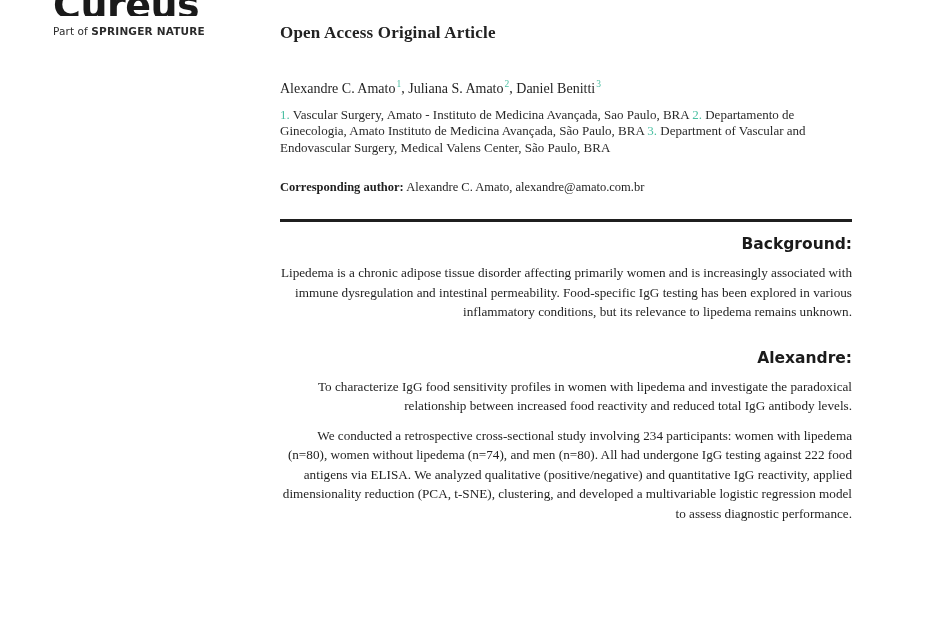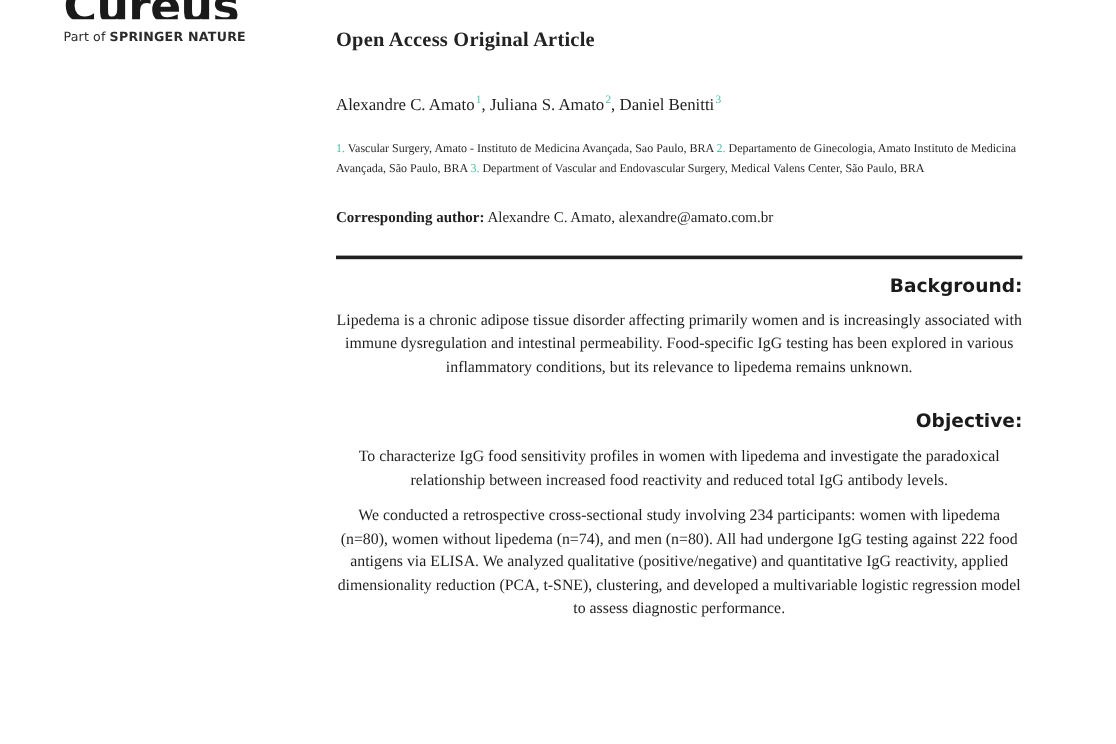--- a/index.html
+++ b/index.html
@@ -81,24 +81,24 @@
     line-height: 18px;
   }
   .authors sup {
     color: #4bbfa2;
     font-size: 9.5px;
     vertical-align: super;
     padding-left: 1px;
   }
   .affil {
     font-family: "Liberation Serif", serif;
-    font-size: 10px;
+    font-size: 13px;
     line-height: 16.5px;
     color: #2a2a2a;
-    margin-top: 19px;
+    margin-top: 9px;
     width: 575px;
   }
   .affil .num {
     color: #4bbfa2;
   }
   .corresp {
     font-family: "Liberation Serif", serif;
     font-size: 12.5px;
     color: #1f1f1f;
     margin-top: 24px;
@@ -130,21 +130,21 @@
   .sec-head.spaced {
     margin-top: 27px;
   }
   .para {
     font-family: "Liberation Serif", serif;
     font-size: 13.2px;
     line-height: 19.5px;
     color: #1f1f1f;
     margin-top: 10px;
     width: 572px;
-    text-align: center;
+    text-align: right;
   }
   .clip {
     position: absolute;
     left: 0;
     top: 0;
     width: 930px;
     height: 620px;
     overflow: hidden;
   }
 </style>
@@ -179,20 +179,20 @@
       <div class="corresp">
         <b>Corresponding author:</b><span> Alexandre C. Amato, alexandre@amato.com.br</span>
       </div>
 
       <div class="rule"></div>
 
 
       <div class="sec-head">Background:</div>
       <div class="para">Lipedema is a chronic adipose tissue disorder affecting primarily women and is increasingly associated with immune dysregulation and intestinal permeability. Food-specific IgG testing has been explored in various inflammatory conditions, but its relevance to lipedema remains unknown.</div>
 
-      <div class="sec-head spaced">Objective:</div>
+      <div class="sec-head spaced">Alexandre:</div>
       <div class="para">To characterize IgG food sensitivity profiles in women with lipedema and investigate the paradoxical relationship between increased food reactivity and reduced total IgG antibody levels.</div>
 
       <div class="para">We conducted a retrospective cross-sectional study involving 234 participants: women with lipedema (n=80), women without lipedema (n=74), and men (n=80). All had undergone IgG testing against 222 food antigens via ELISA. We analyzed qualitative (positive/negative) and quantitative IgG reactivity, applied dimensionality reduction (PCA, t-SNE), clustering, and developed a multivariable logistic regression model to assess diagnostic performance.</div>
 
     </div>
   </div>
 </div>
 
 </body></html>

